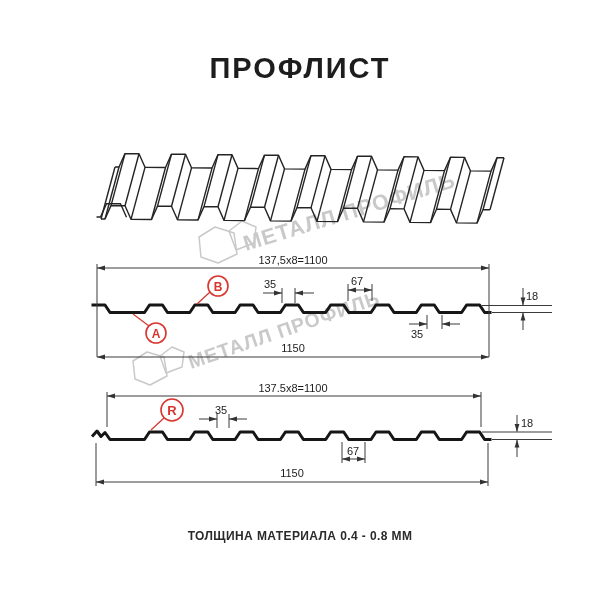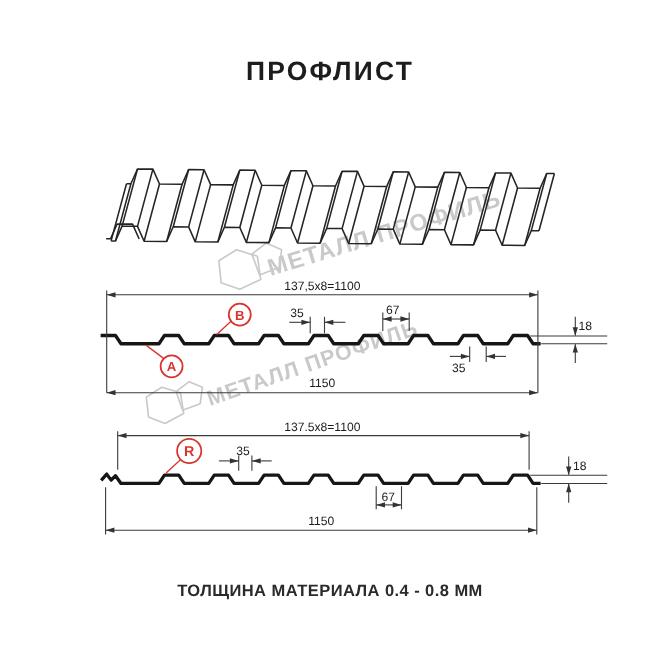--- a/index.html
+++ b/index.html
@@ -1,23 +1,23 @@
 <!DOCTYPE html>
 <html><head>
 <meta charset="utf-8">
 <style>
   html,body{margin:0;padding:0;}
   .page{position:relative;width:600px;height:600px;background:#ffffff;overflow:hidden;
         font-family:"Liberation Sans",sans-serif;}
   .title{position:absolute;top:52px;left:0;right:0;text-align:center;
-         font-size:24px;font-weight:800;letter-spacing:2px;color:#1d1d1d;}
+         font-size:29px;font-weight:800;letter-spacing:2px;color:#1d1d1d;}
   .subtitle{position:absolute;top:91px;left:0;right:0;text-align:center;
             font-size:15px;font-weight:600;letter-spacing:1px;color:#2e2e2e;}
   .caption{position:absolute;top:529px;left:0;right:0;text-align:center;
-           font-size:15px;font-weight:600;letter-spacing:.4px;color:#2a2a2a;}
+           font-size:12px;font-weight:600;letter-spacing:.4px;color:#2a2a2a;}
   svg{position:absolute;left:0;top:0;}
   .dl{stroke:#3a3a3a;stroke-width:1;fill:none;}
   .profile{stroke:#161616;stroke-width:3;fill:none;stroke-linejoin:round;stroke-linecap:square;}
   .p3d{stroke:#242424;stroke-width:1.4;fill:none;stroke-linejoin:round;}
   .ah{fill:#333;stroke:none;}
   text.dim{font-family:"Liberation Sans",sans-serif;font-size:11px;fill:#1c1c1c;text-anchor:middle;}
   text.rl{font-family:"Liberation Sans",sans-serif;font-size:12px;font-weight:600;fill:#d8352f;text-anchor:middle;}
   text.rlBig{font-family:"Liberation Sans",sans-serif;font-size:13px;font-weight:600;fill:#d8352f;text-anchor:middle;}
   .redc{stroke:#d8352f;stroke-width:1.6;fill:none;}
   .redline{stroke:#d8352f;stroke-width:1.2;fill:none;}

